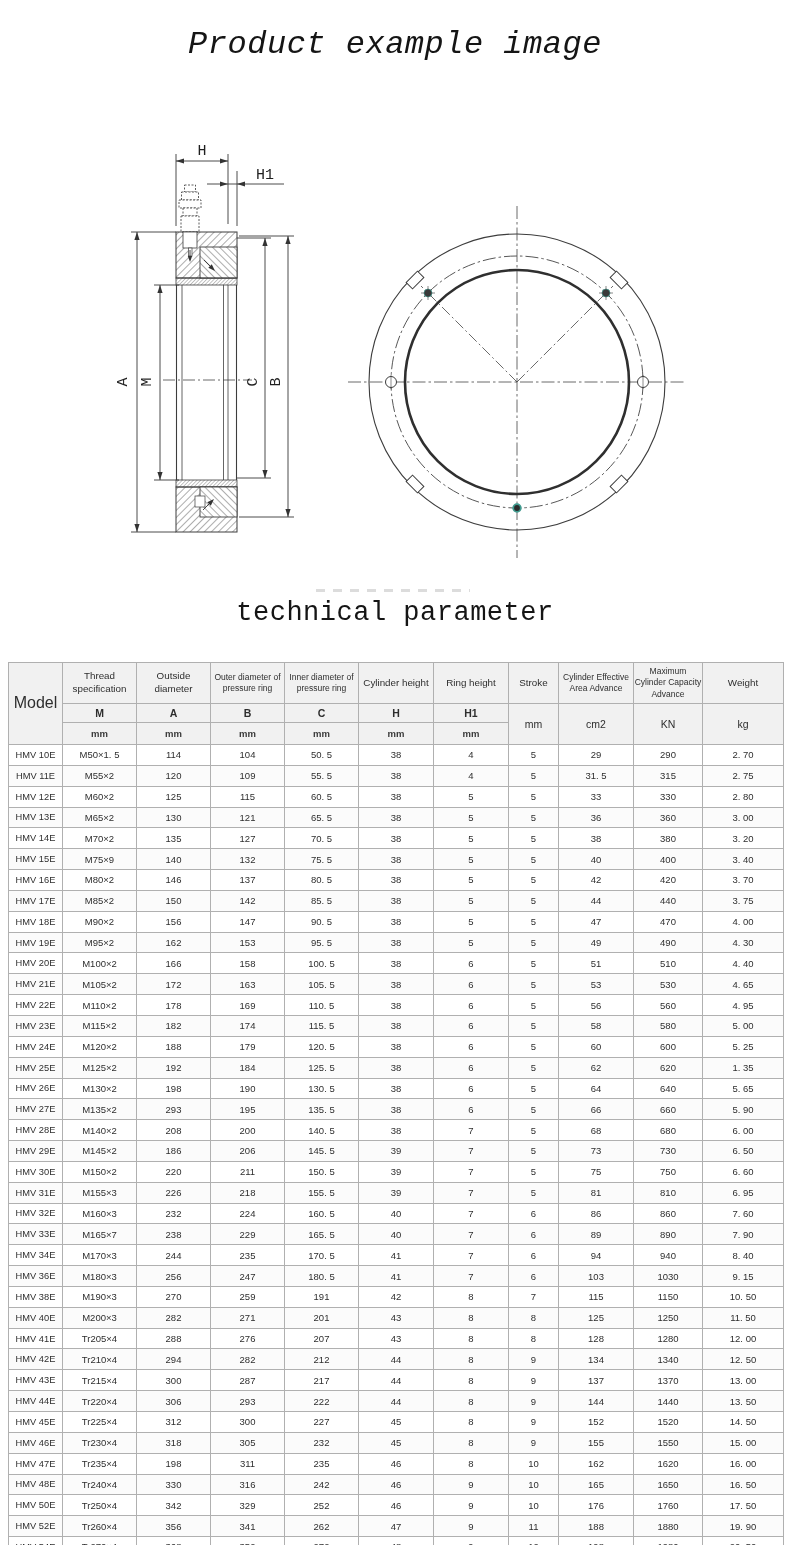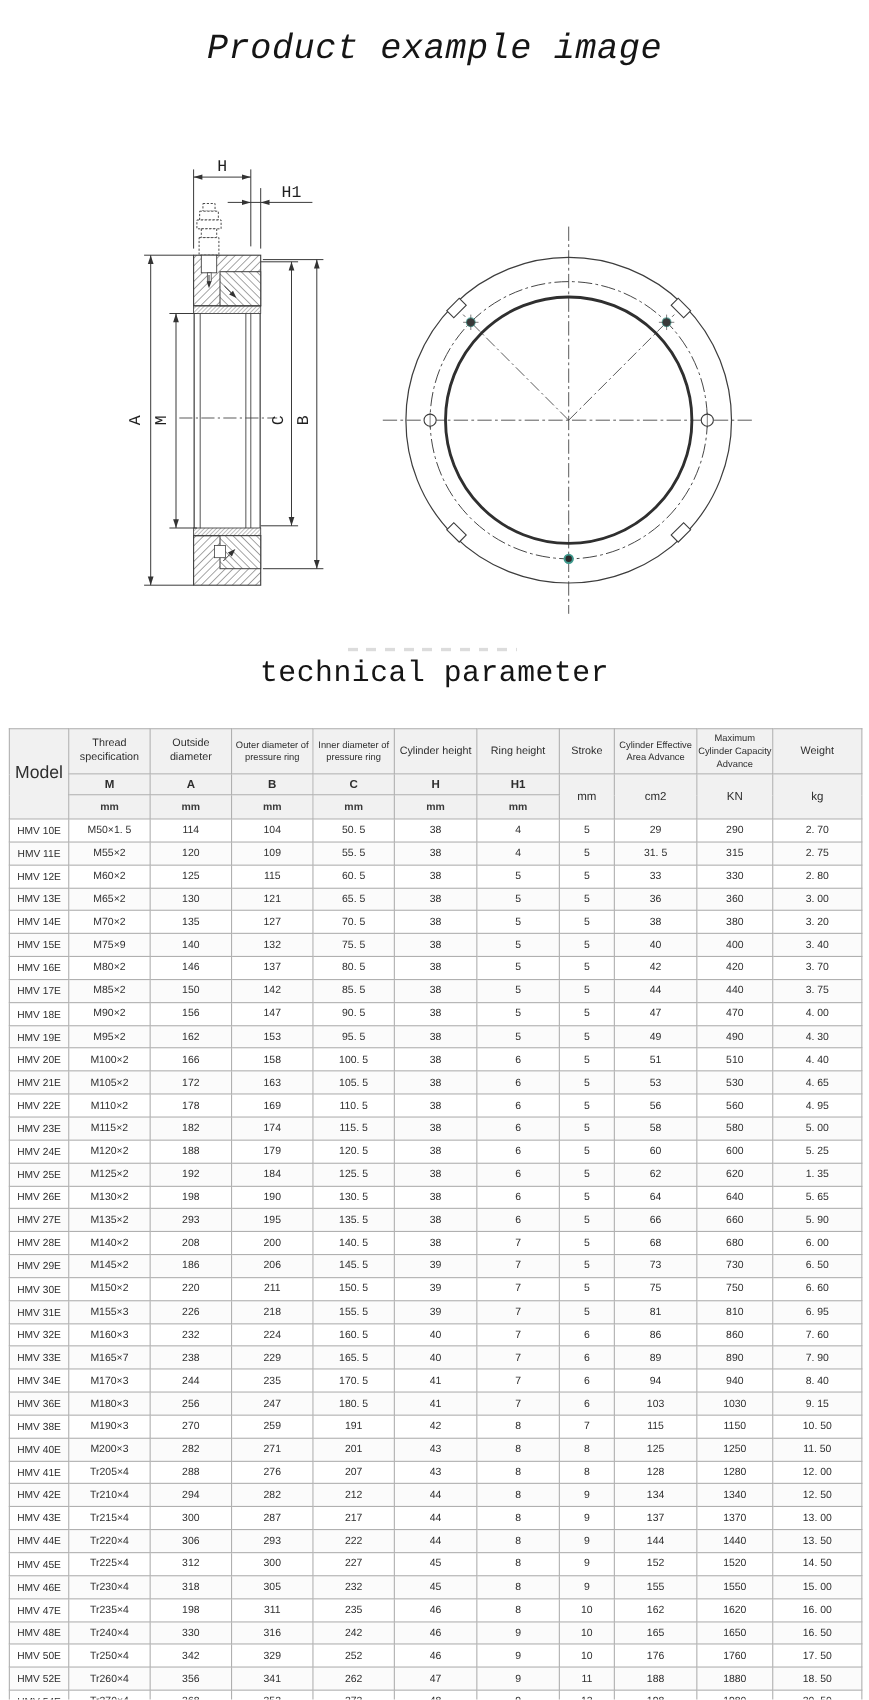--- a/index.html
+++ b/index.html
@@ -729,21 +729,21 @@
         <td class="model">HMV 52E</td>
         <td>Tr260×4</td>
         <td>356</td>
         <td>341</td>
         <td>262</td>
         <td>47</td>
         <td>9</td>
         <td>11</td>
         <td>188</td>
         <td>1880</td>
-        <td>18. 50</td>
+        <td>19. 90</td>
       </tr>
       <tr>
         <td class="model">HMV 54E</td>
         <td>Tr270×4</td>
         <td>368</td>
         <td>352</td>
         <td>272</td>
         <td>48</td>
         <td>9</td>
         <td>12</td>

